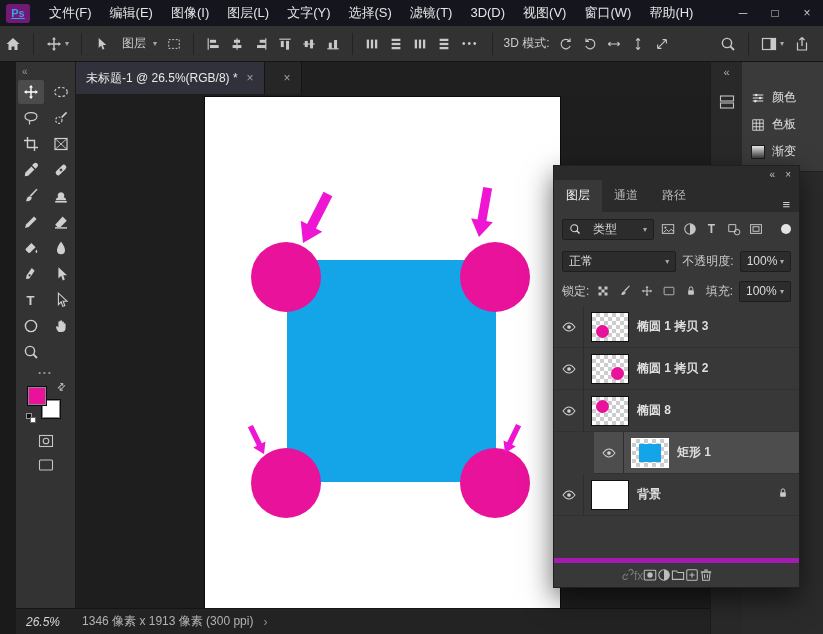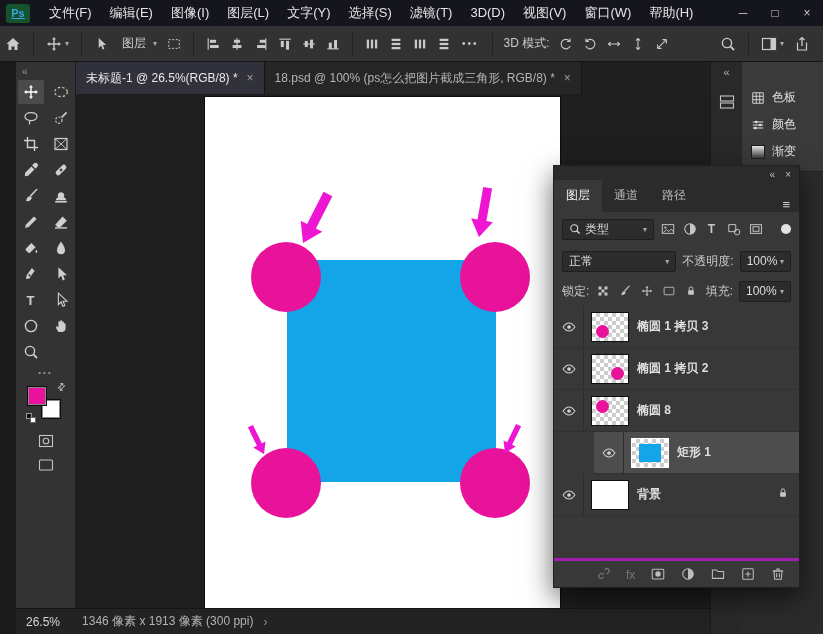--- a/index.html
+++ b/index.html
@@ -9,21 +9,21 @@
     background:#1d1d1d; font-family:"Liberation Sans", sans-serif;
     color:#dcdcdc; font-size:12px; user-select:none;
   }
   .abs{position:absolute;}
   .ic{width:16px;height:16px;display:block;}
   .ic14{width:14px;height:14px;}
   .ic12{width:12px;height:12px;}
 
   
   .titlebar{left:0;top:0;width:823px;height:26px;background:#15151e;display:flex;align-items:center;}
-  .pslogo{width:24px;height:19px;margin-left:6px;background:#14532d;border-radius:3px;
+  .pslogo{width:24px;height:19px;margin-left:6px;background:#701a75;border-radius:3px;
     color:#3aa4e8;font-size:11px;font-weight:bold;display:flex;align-items:center;justify-content:center;text-decoration:underline;}
   .menus{display:flex;margin-left:10px;height:100%;align-items:center;}
   .menu-item{padding:0 9px;font-size:13px;color:#e4e4e6;line-height:26px;cursor:default;}
   .winbtns{margin-left:auto;display:flex;height:100%;}
   .winbtn{width:32px;height:26px;display:flex;align-items:center;justify-content:center;color:#c8c8c8;font-size:12px;}
 
   
   .optionsbar{left:0;top:26px;width:823px;height:36px;background:#323232;border-bottom:1px solid #161616;
     display:flex;align-items:center;color:#c9c9c9;}
   .ob-sep{width:1px;height:22px;background:#222;margin:0 7px;flex:0 0 auto;}
@@ -69,38 +69,38 @@
   .dockstrip .chev{margin-top:4px;font-size:11px;color:#b0b0b0;}
   .dockstrip .pico{margin-top:16px;color:#c4c4c4;}
   .rightcol{left:742px;top:62px;width:81px;height:572px;background:#2b2b2b;}
   .rc-group{background:#3a3a3a;padding:22px 0 6px 0;border-bottom:1px solid #222;}
   .rc-item{display:flex;align-items:center;gap:7px;height:27px;padding-left:9px;color:#e0e0e0;font-size:12px;}
   .grad-sq{width:14px;height:14px;background:linear-gradient(180deg,#e8e8e8,#3a3a3a);border:1px solid #1c1c1c;}
 
   
   .statusbar{left:16px;top:608px;width:694px;height:26px;background:#232323;border-top:1px solid #151515;
     display:flex;align-items:center;color:#bdbdbd;}
-  .sb-zoom{margin-left:10px;color:#d6d6d6;}
+  .sb-zoom{margin-left:10px;color:#d6d6d6;font-style:italic;}
   .sb-info{margin-left:22px;color:#b2b2b2;}
   .sb-chev{margin-left:10px;color:#8d8d8d;}
 
   
   .lpanel{left:553px;top:165px;width:247px;height:423px;background:#383838;
     border:1px solid #202020;box-shadow:0 10px 26px rgba(0,0,0,.6);z-index:10;}
   .lp-head{background:#2b2b2b;height:46px;}
   .lp-micro{height:16px;display:flex;align-items:center;justify-content:flex-end;gap:10px;padding-right:8px;color:#c2c2c2;font-size:10px;}
   .lp-tabs{height:30px;display:flex;align-items:flex-end;}
   .lp-tab{padding:7px 12px 8px 12px;font-size:12px;color:#b7b7b7;}
   .lp-tab.active{background:#383838;color:#f2f2f2;}
   .lp-menu{margin-left:auto;padding-right:9px;color:#cfcfcf;font-size:13px;}
   .lp-row{display:flex;align-items:center;padding:0 8px;}
   .lp-filter{height:34px;gap:5px;}
   .dd{display:flex;align-items:center;background:#2c2c2c;border:1px solid #1e1e1e;border-radius:2px;height:21px;padding:0 6px;color:#dcdcdc;font-size:12px;}
   .dd .caret{margin-left:auto;}
-  .dd-type{width:92px;gap:4px;text-align:center;}
+  .dd-type{width:92px;gap:12px;text-align:center;}
   .dd-blend{width:116px;}
   .dd-small{width:52px;}
   .f-ico{color:#c6c6c6;display:flex;align-items:center;justify-content:center;width:17px;}
   .f-T{font-weight:bold;font-size:12px;color:#c6c6c6;}
   .f-toggle{margin-left:auto;width:10px;height:10px;border-radius:50%;background:#e3e3e3;}
   .lp-blend{height:30px;gap:6px;}
   .lp-lock{height:30px;gap:6px;}
   .lp-label{color:#c9c9c9;font-size:12px;flex:0 0 auto;}
   .lk-ico{color:#c6c6c6;display:flex;align-items:center;justify-content:center;width:16px;}
   .lp-list{height:252px;overflow:hidden;}
@@ -111,21 +111,21 @@
     background:#fff;
     background-image:linear-gradient(45deg,#cdcdcd 25%,transparent 25%,transparent 75%,#cdcdcd 75%),
                      linear-gradient(45deg,#cdcdcd 25%,transparent 25%,transparent 75%,#cdcdcd 75%);
     background-size:8px 8px;background-position:0 0,4px 4px;flex:0 0 auto;}
   .thumb.sel{outline:1px solid #ffffff;}
   .thumb.plain{background:#ffffff;background-image:none;}
   .dot{position:absolute;width:13px;height:13px;border-radius:50%;background:#e8129b;}
   .bluesq{position:absolute;left:7px;top:5px;width:22px;height:18px;background:#14a4e8;}
   .lname{margin-left:9px;font-size:12px;color:#dedede;white-space:nowrap;font-weight:bold;}
   .llock{margin-left:auto;margin-right:10px;color:#c9c9c9;}
-  .lp-bottom{height:31px;border-top:3px solid #a21caf;display:flex;align-items:center;justify-content:space-between;padding:0 14px 0 42px;color:#bdbdbd;}
+  .lp-bottom{height:31px;border-top:5px solid #a21caf;display:flex;align-items:center;justify-content:flex-start;padding:0 14px 0 66px;color:#bdbdbd;}
   .lp-bottom .dim{color:#787878;}
   .fx{font-size:12px;color:#787878;}
 </style>
 </head>
 <body>
 
 <div id="app">
 
   <svg width="0" height="0" style="position:absolute" aria-hidden="true">
     <defs>
@@ -627,21 +627,20 @@
         </span>
     </div>
   </div>
 
   <div class="abs tabbar">
     <div class="tab active">
       <span>未标题-1 @ 26.5%(RGB/8) *</span>
       <span class="tab-close">×</span>
     </div>
     <div class="tab inactive">
-      <span>18.psd @ 100% (ps怎么把图片截成三角形, RGB/8) *</span>
       <span class="tab-close">×</span>
     </div>
   </div>
 
   <div class="abs canvas-area">
     <div class="doc">
       <svg width="355" height="511" viewBox="0 0 355 511">
         <defs>
           <path id="arr" d="M0 0 L-11 -17 L-4.5 -17 L-4.5 -50 L4.5 -50 L4.5 -17 L11 -17 Z"></path>
         </defs>
@@ -668,29 +667,29 @@
         <svg class="ic">
           <use href="#i-panels"></use>
         </svg>
       </span>
   </div>
 
   <div class="abs rightcol">
     <div class="rc-group">
       <div class="rc-item">
         <svg class="ic14">
+            <use href="#i-sliders"></use>
+          </svg>
+        <span>颜色</span>
+      </div>
+      <div class="rc-item">
+        <svg class="ic14">
             <use href="#i-swgrid"></use>
           </svg>
         <span>色板</span>
-      </div>
-      <div class="rc-item">
-        <svg class="ic14">
-            <use href="#i-sliders"></use>
-          </svg>
-        <span>颜色</span>
       </div>
       <div class="rc-item">
         <span class="grad-sq"></span>
         <span>渐变</span>
       </div>
     </div>
   </div>
 
   <div class="abs statusbar">
     <span class="sb-zoom">26.5%</span>

